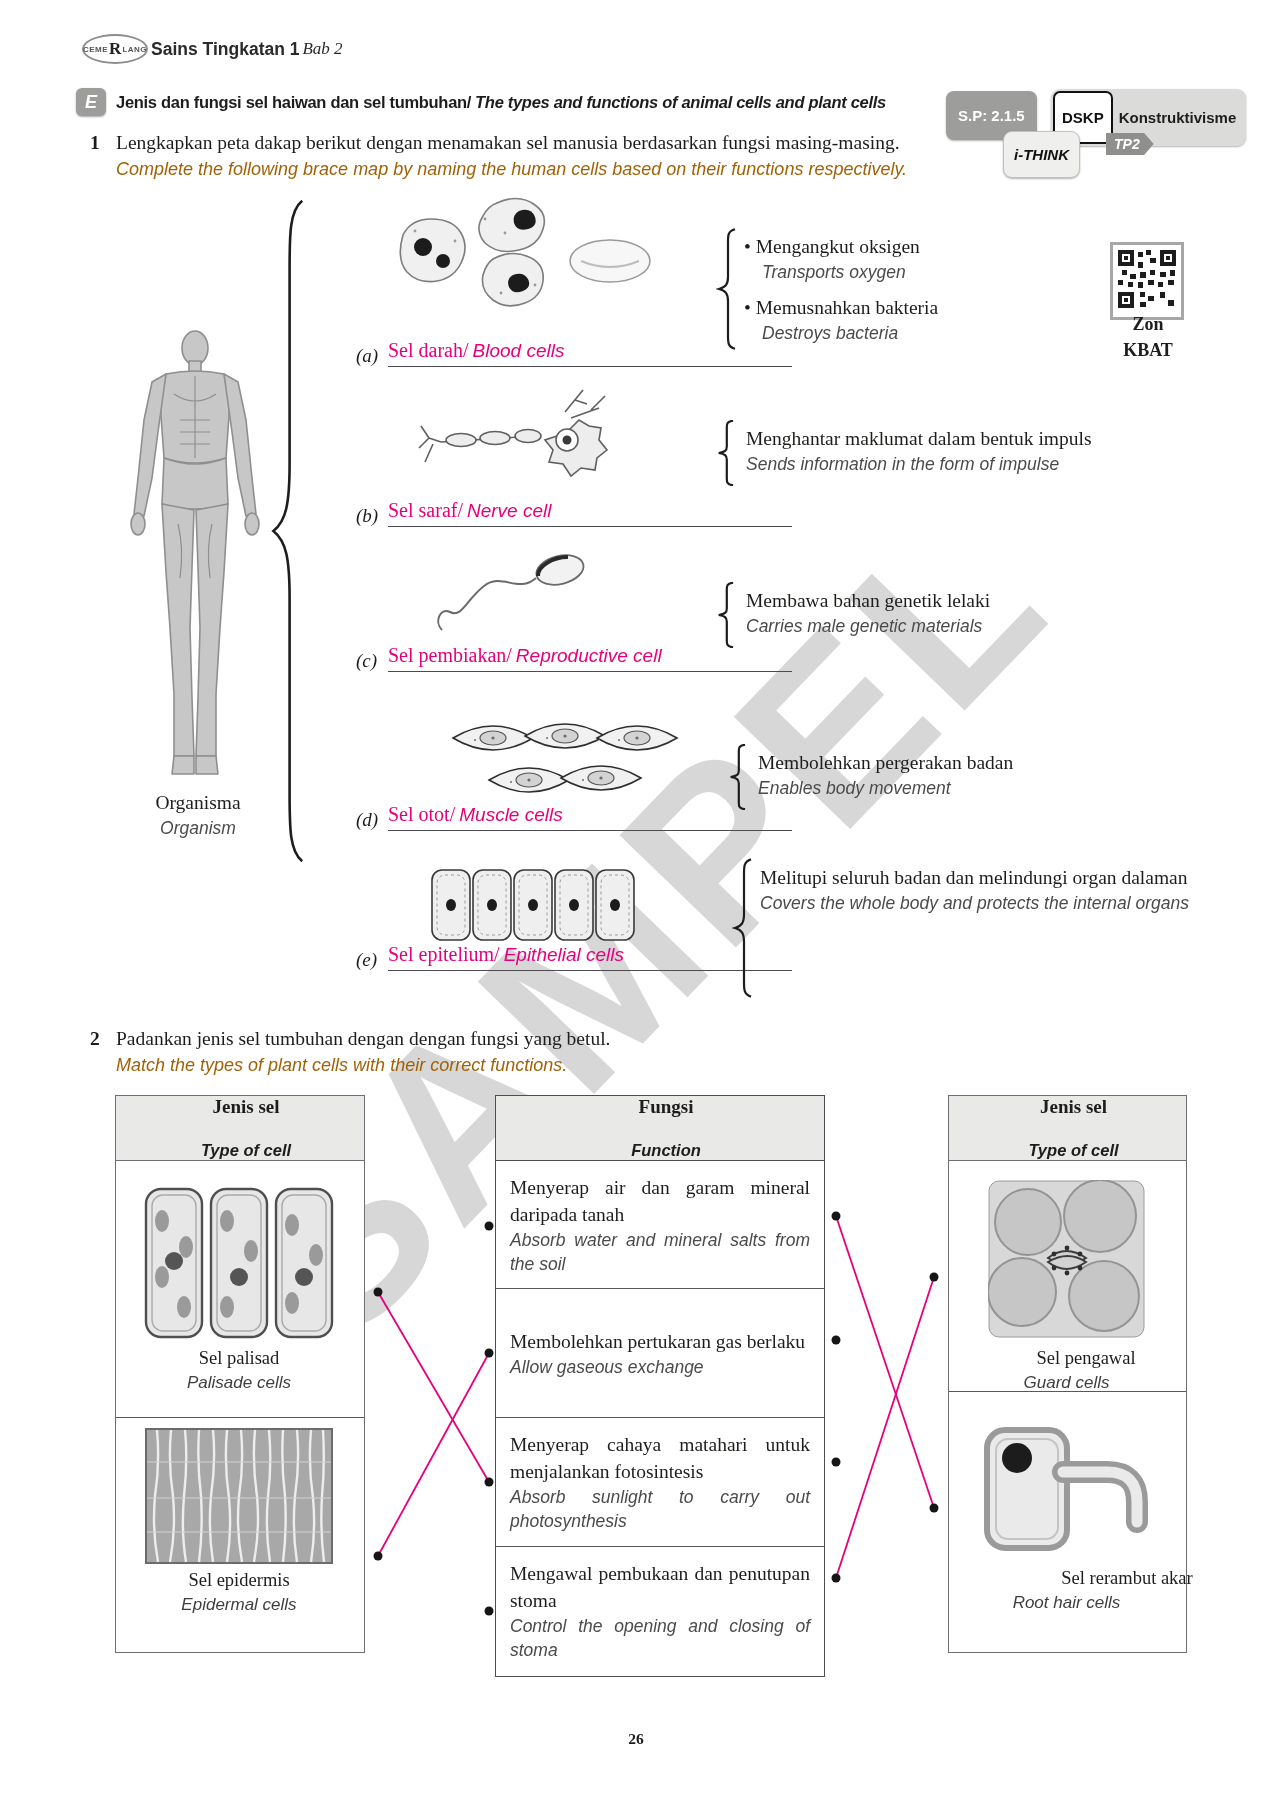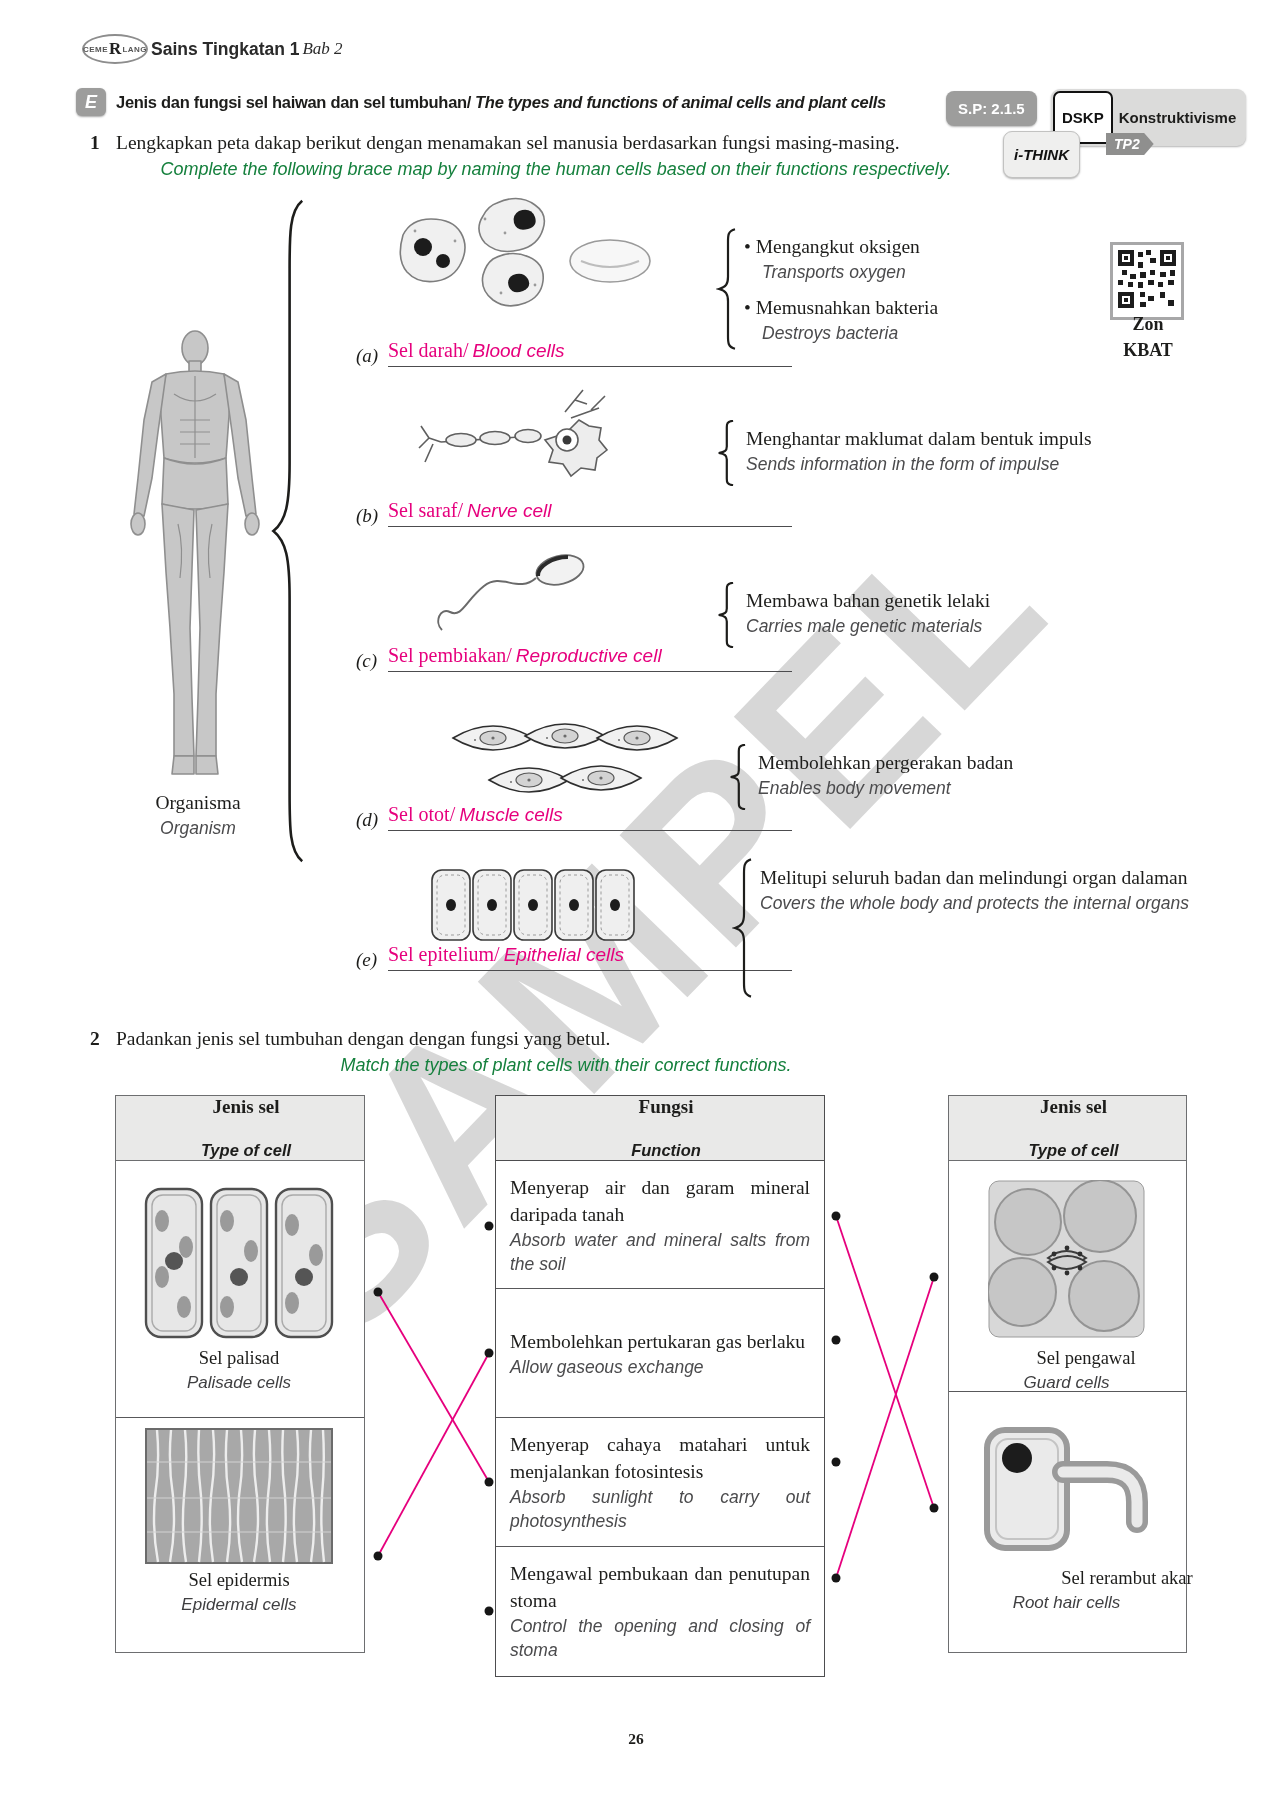--- a/index.html
+++ b/index.html
@@ -4,39 +4,39 @@
 <style>
   html,body{margin:0;padding:0;background:#ffffff;}
   #page{position:relative;width:1273px;height:1800px;background:#fff;overflow:hidden;
         font-family:"Liberation Serif",serif;color:#1d1d1b;}
   .abs{position:absolute;}
   
   .hdr-title{font:bold 17.5px "Liberation Sans",sans-serif;color:#2a2a2a;}
   .hdr-chap{font:italic 17px "Liberation Serif",serif;color:#2a2a2a;}
   .q-num{font:bold 19.5px "Liberation Serif",serif;}
   .q-ms{font:19.5px "Liberation Serif",serif;}
-  .q-en{font:italic 18px "Liberation Sans",sans-serif;color:#15803d;text-align:center;}
+  .q-en{font:italic 18px "Liberation Sans",sans-serif;color:#a16207;}
   .item-label{font:italic 19px "Liberation Serif",serif;color:#1d1d1b;}
   .pink-ms{font:20px "Liberation Serif",serif;color:#e6007d;}
   .pink-en{font:italic 19px "Liberation Sans",sans-serif;color:#e6007d;}
   .fn-ms{font:19.5px "Liberation Serif",serif;color:#1d1d1b;line-height:26px;}
   .fn-en{font:italic 17.5px "Liberation Sans",sans-serif;color:#4b4b4d;line-height:24px;}
   .answer-line{position:absolute;width:404px;border-bottom:1.6px solid #4c4c4e;padding-bottom:4px;white-space:nowrap;}
   .center{text-align:center;}
   
   .logo{width:62px;height:26px;border:2px solid #8d8d8d;border-radius:50%;display:flex;align-items:center;justify-content:center;background:#fff;}
   .logo .sm{font:bold 8px "Liberation Sans",sans-serif;letter-spacing:.5px;color:#555;}
   .logo .big{font:bold 17px "Liberation Serif",serif;color:#222;margin:0 1px;}
   .ebox{width:30px;height:28px;background:#9d9d9c;border-radius:6px;color:#fff;
         font:bold italic 18px "Liberation Sans",sans-serif;display:flex;align-items:center;justify-content:center;
         box-shadow:0 1px 2px rgba(0,0,0,.35);}
   .sec-title-ms{font:bold 16.5px "Liberation Sans",sans-serif;letter-spacing:-.3px;}
   .sec-title-en{font:bold italic 16.5px "Liberation Sans",sans-serif;letter-spacing:-.3px;}
   .badge-sp{background:#9d9d9c;color:#fff;font:bold 15px "Liberation Sans",sans-serif;
-            border-radius:8px;padding:9px 12px;box-shadow:0 1px 2px rgba(0,0,0,.3);}
+            border-radius:8px;padding:16px 12px;box-shadow:0 1px 2px rgba(0,0,0,.3);}
   .badge-dskp-wrap{background:#dbdbda;border-radius:9px;padding:2px 10px 2px 2px;display:flex;align-items:center;gap:6px;
             box-shadow:0 1px 2px rgba(0,0,0,.3);}
   .badge-dskp{background:#fff;border:2px solid #111;border-radius:7px;padding:16px 7px;
             font:bold 15px "Liberation Sans",sans-serif;color:#111;}
   .badge-dskp-val{font:bold 15px "Liberation Sans",sans-serif;color:#1d1d1b;}
   .badge-ithink{background:#efefee;border:1px solid #c2c2c1;border-radius:9px;padding:14px 10px;
             font:bold italic 15px "Liberation Sans",sans-serif;color:#111;box-shadow:0 1px 2px rgba(0,0,0,.3);}
   .badge-tp{background:#8f8f8e;color:#fff;font:bold italic 14px "Liberation Sans",sans-serif;
             padding:3px 14px 3px 8px;clip-path:polygon(0 0,80% 0,100% 50%,80% 100%,0 100%);}
   

